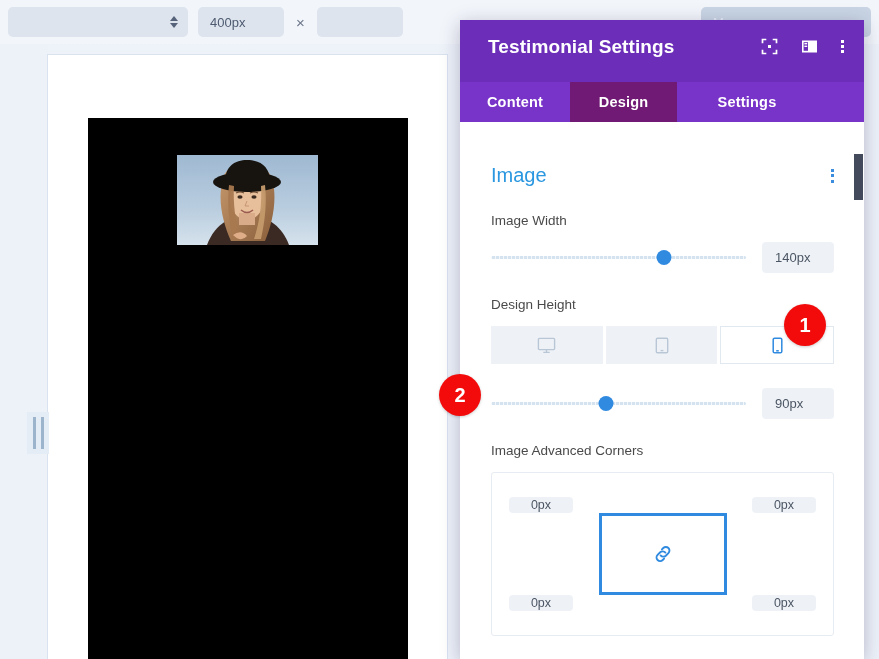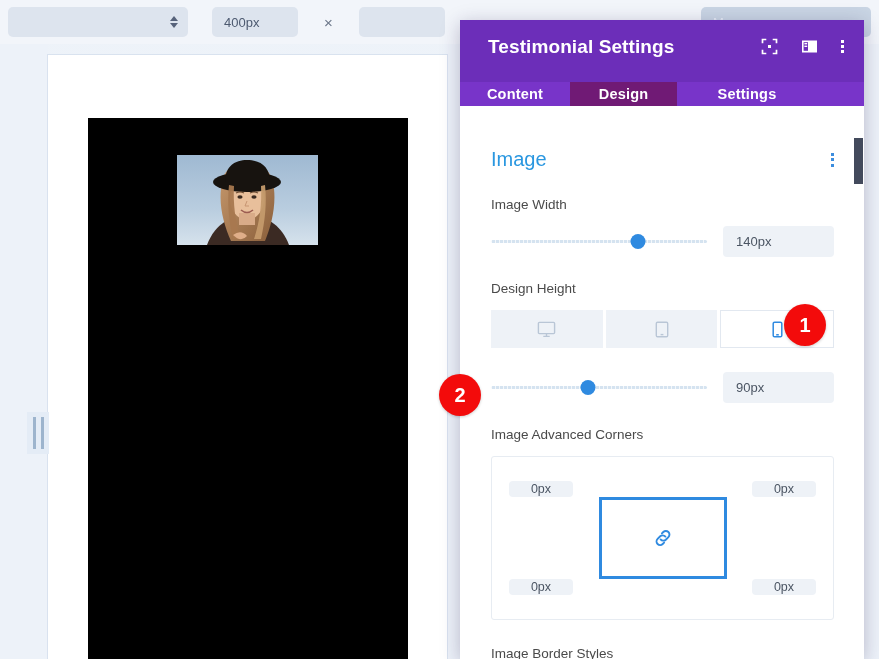--- a/index.html
+++ b/index.html
@@ -12,21 +12,21 @@
   #app { position: relative; width: 879px; height: 659px; }
 
   
   .bg-wrap {
     position: absolute; inset: 0;
     background: linear-gradient(180deg,#eef3f9 0%, #e8eef7 100%);
   }
   .toolbar {
     position: absolute; left: 0; top: 0; width: 879px; height: 44px;
     background: #f2f5fa;
-    display: flex; align-items: center; gap: 24px;
+    display: flex; align-items: center; gap: 10px;
     padding: 0 8px;
   }
   .tb-select {
     width: 180px; height: 30px; border-radius: 5px;
     background: #dde4ee;
     display: flex; align-items: center; justify-content: flex-end;
     padding-right: 10px;
     position: relative;
   }
   .tb-select .spin { display: flex; flex-direction: column; gap: 2px; }
@@ -113,21 +113,21 @@
   .header-icons {
     position: absolute; right: 20px; top: 18px;
     display: flex; align-items: center; gap: 23px;
   }
   .header-icons .hicon { width: 17px; height: 17px; display: block; cursor: pointer; }
   .dots-v { display: flex; flex-direction: column; gap: 2px; align-items: center; cursor: pointer; }
   .dots-v i { width: 3px; height: 3px; background: #fff; display: block; border-radius: 0; }
 
   .tabs { display: flex; background: #7834c9; flex: 0 0 auto; }
   .tab {
-    padding: 4px 0; font-size: 14.5px; font-weight: bold; color: #fff;
+    padding: 12px 0; font-size: 14.5px; font-weight: bold; color: #fff;
     text-align: center; cursor: pointer; letter-spacing: .2px;
   }
   .tab.t-content { width: 110px; }
   .tab.t-design  { width: 107px; background: #701a75; }
   .tab.t-adv     { width: 140px; }
 
   .modal-body {
     flex: 1 1 auto; position: relative; overflow: hidden;
     background: #fff; padding: 16px 0 0 0;
   }
@@ -156,21 +156,21 @@
   .slider .rail::after {
     content: ""; position: absolute; inset: 0;
     background-image: repeating-linear-gradient(90deg,#fff 0 1px, transparent 1px 4px);
     opacity: .75;
   }
   .slider .knob {
     position: absolute; width: 15px; height: 15px; border-radius: 50%;
     background: #2f8ae0; transform: translateX(-50%);
   }
   .num-box {
-    width: 111px; height: 31px; border-radius: 4px; background: #eef2f7;
+    width: 72px; height: 31px; border-radius: 4px; background: #eef2f7;
     display: flex; align-items: center; padding: 0 13px;
     color: #4b5563; font-size: 13px; flex: 0 0 auto;
   }
 
   .device-tabs {
     display: flex; gap: 3px; margin-bottom: 24px;
   }
   .dev-tab {
     flex: 1 1 0; height: 38px; background: #eef2f7;
     display: flex; align-items: center; justify-content: center;

